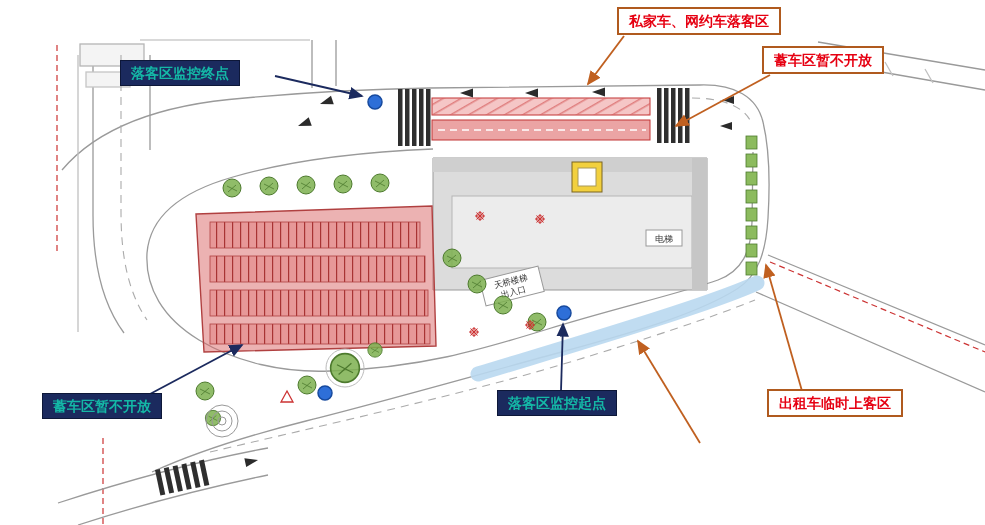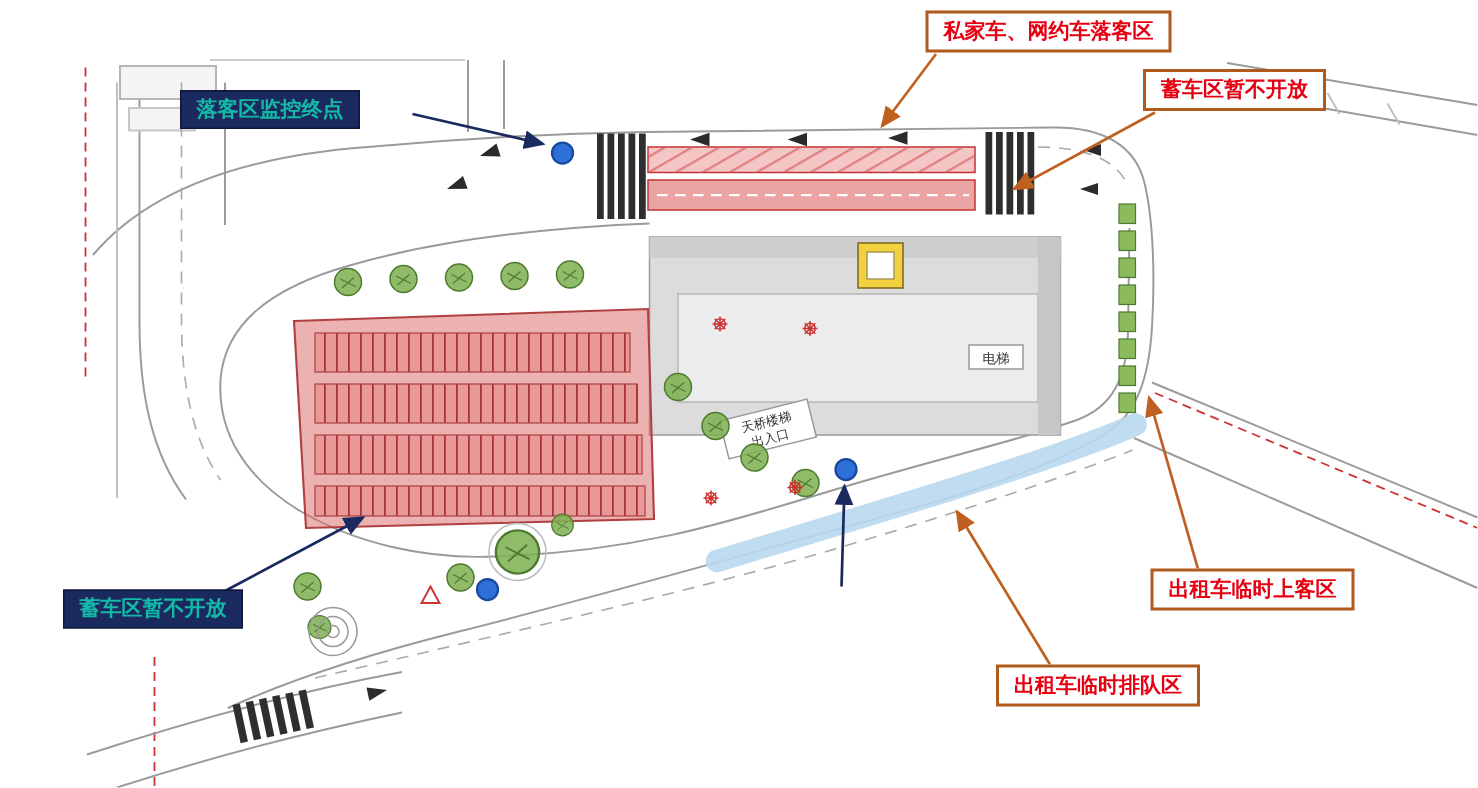--- a/index.html
+++ b/index.html
@@ -219,22 +219,22 @@
   </div>
 
   <div class="callout orange" style="left:762px;top:46px">
     <span>蓄车区暂不开放</span>
   </div>
 
   <div class="callout navy" style="left:42px;top:393px">
     <span>蓄车区暂不开放</span>
   </div>
 
-
-  <div class="callout orange" style="left:664px;top:443px">
-    <span>出租车临时排队区</span>
-  </div>
-
-  <div class="callout orange" style="left:767px;top:379px">
+  <div class="callout navy" style="left:497px;top:390px">
+    <span>落客区监控起点</span>
+  </div>
+
+
+  <div class="callout orange" style="left:767px;top:389px">
     <span>出租车临时上客区</span>
   </div>
 
 </div>
 
 </body></html>

